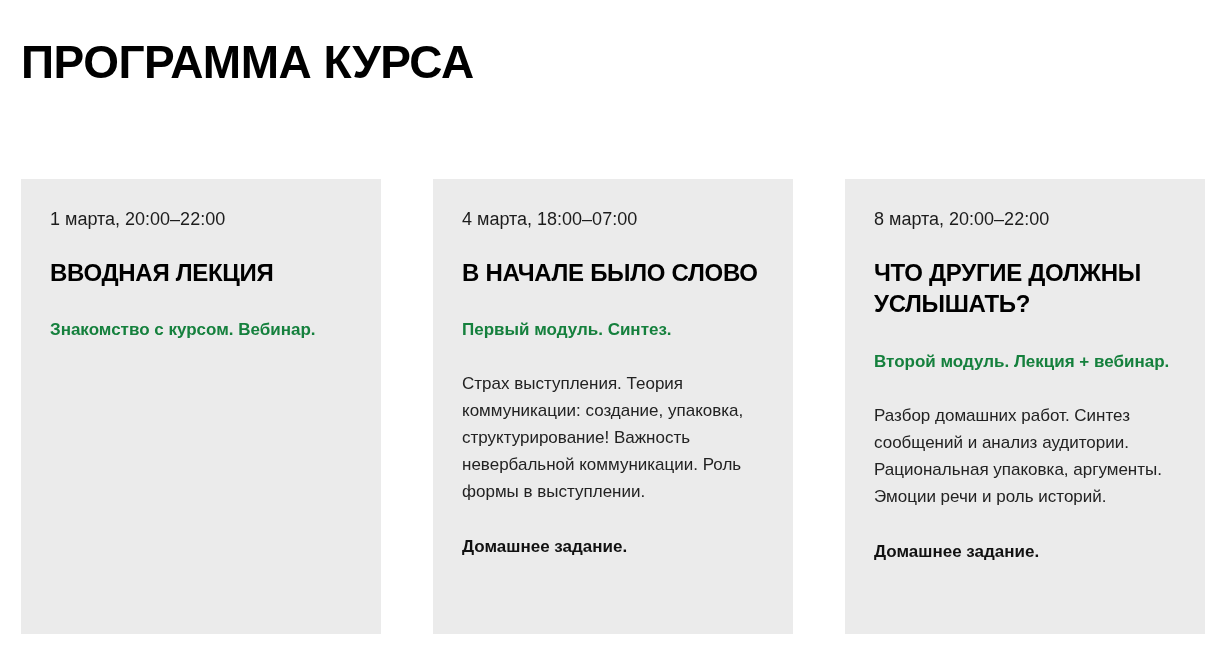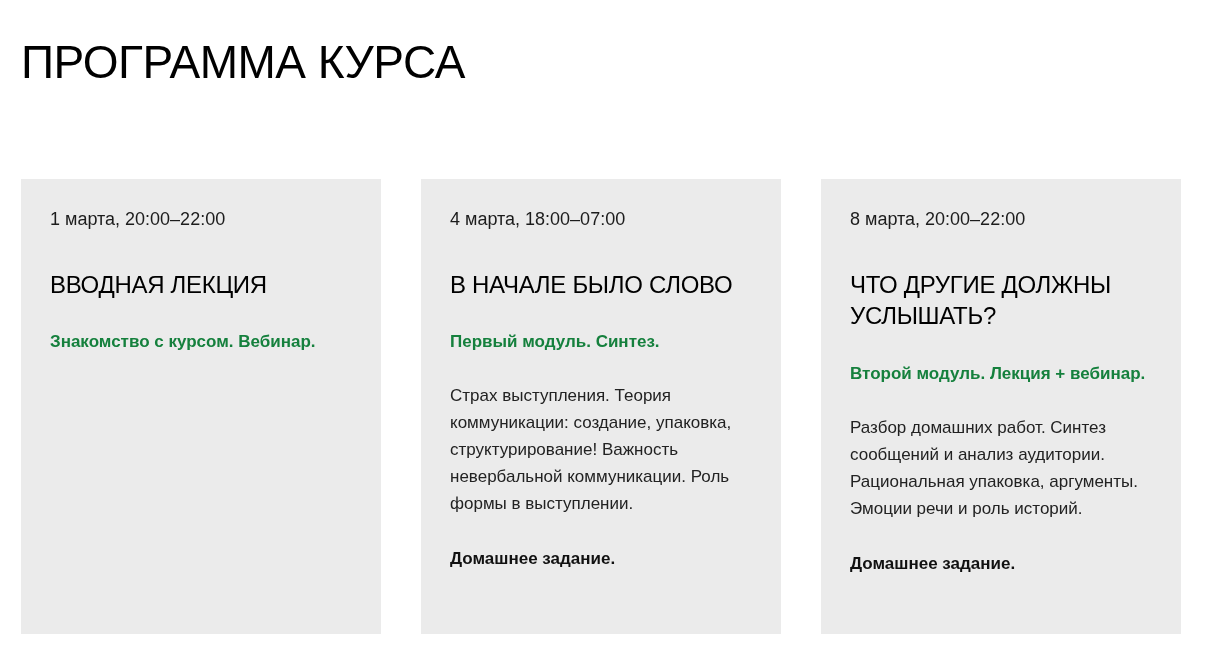--- a/index.html
+++ b/index.html
@@ -18,48 +18,48 @@
   .page {
     width: 1211px;
     height: 660px;
     background: var(--page-bg);
     overflow: hidden;
   }
   .page-title {
     margin: 36px 0 0 21px;
     font-size: 46px;
     line-height: 1.15;
-    font-weight: 400;
+    font-weight: 700;
     font-stretch: condensed;
     letter-spacing: -0.5px;
     color: var(--heading-color);
     text-transform: uppercase;
   }
   .cards {
     display: flex;
-    gap: 40px;
+    gap: 52px;
     margin: 90px 0 0 21px;
   }
   .card {
     width: 360px;
     min-height: 455px;
     background: var(--card-bg);
     padding: 28px 30px 30px 29px;
   }
   .card-date {
     font-size: 18px;
     line-height: 1.35;
     font-weight: 400;
     color: #1c1c1c;
   }
   .card-title {
-    margin-top: 38px;
+    margin-top: 26px;
     font-size: 24px;
     line-height: 1.3;
-    font-weight: 400;
+    font-weight: 700;
     font-stretch: condensed;
     letter-spacing: -0.3px;
     color: var(--heading-color);
     text-transform: uppercase;
   }
   .para {
     margin-top: 28px;
     font-size: 17px;
     line-height: 27px;
     font-weight: 400;

